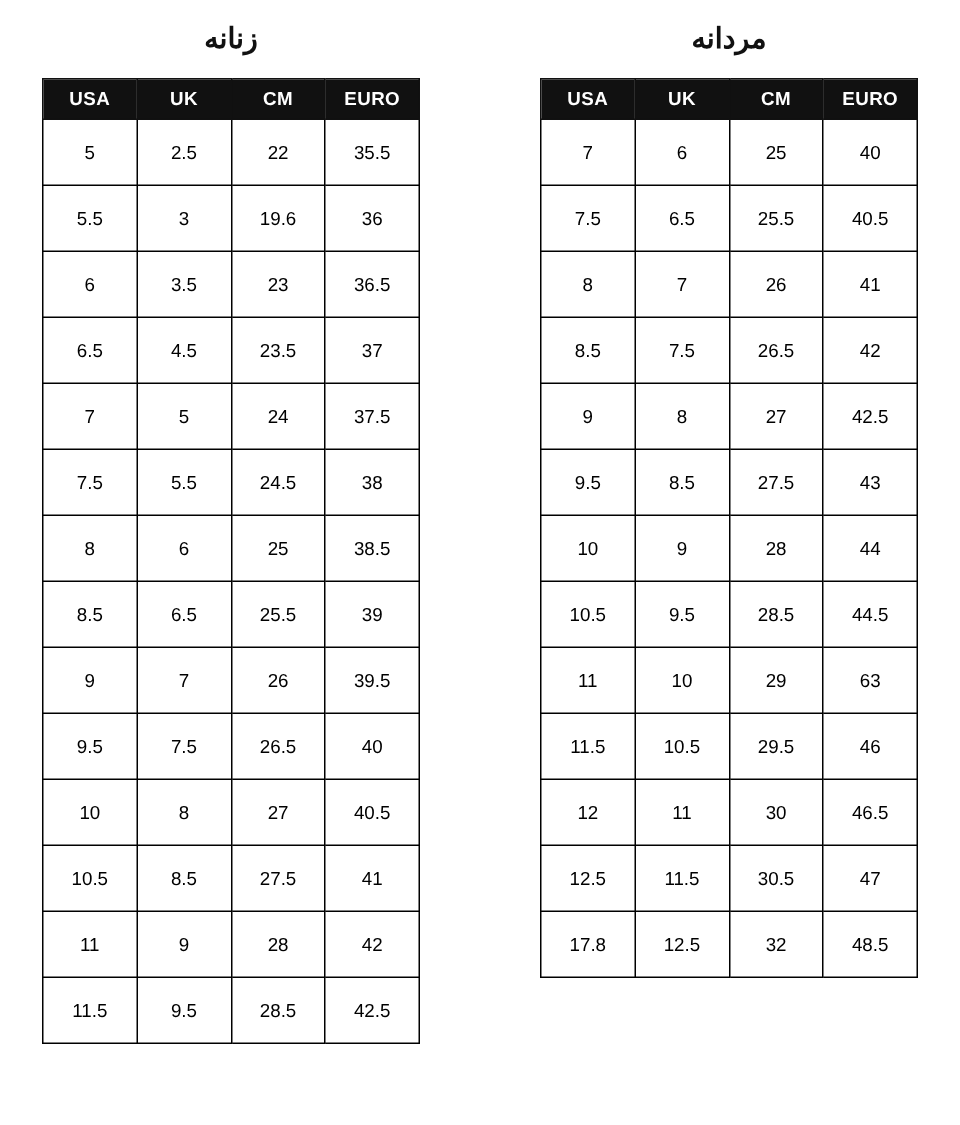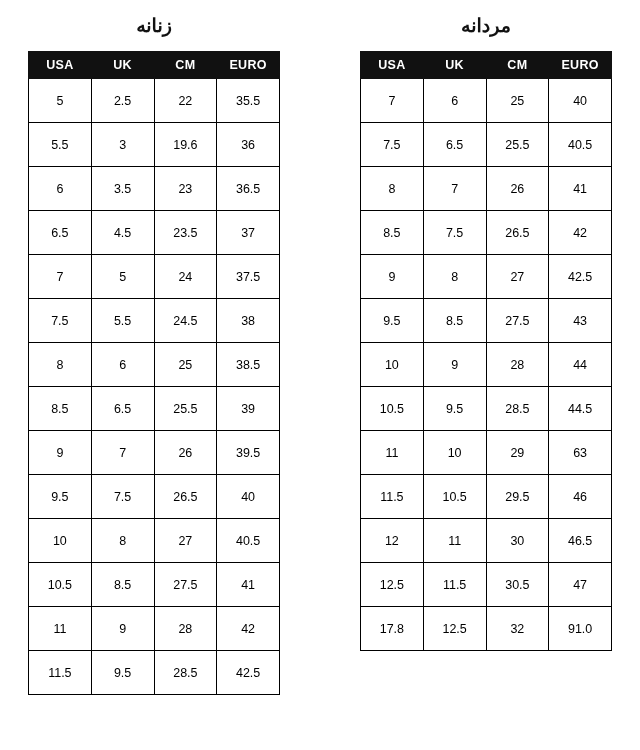--- a/index.html
+++ b/index.html
@@ -253,19 +253,19 @@
         <tr>
           <td>12.5</td>
           <td>11.5</td>
           <td>30.5</td>
           <td>47</td>
         </tr>
         <tr>
           <td>17.8</td>
           <td>12.5</td>
           <td>32</td>
-          <td>91.0</td>
+          <td>48.5</td>
         </tr>
       </tbody>
     </table>
   </div>
 
 </div>
 
 </body></html>

